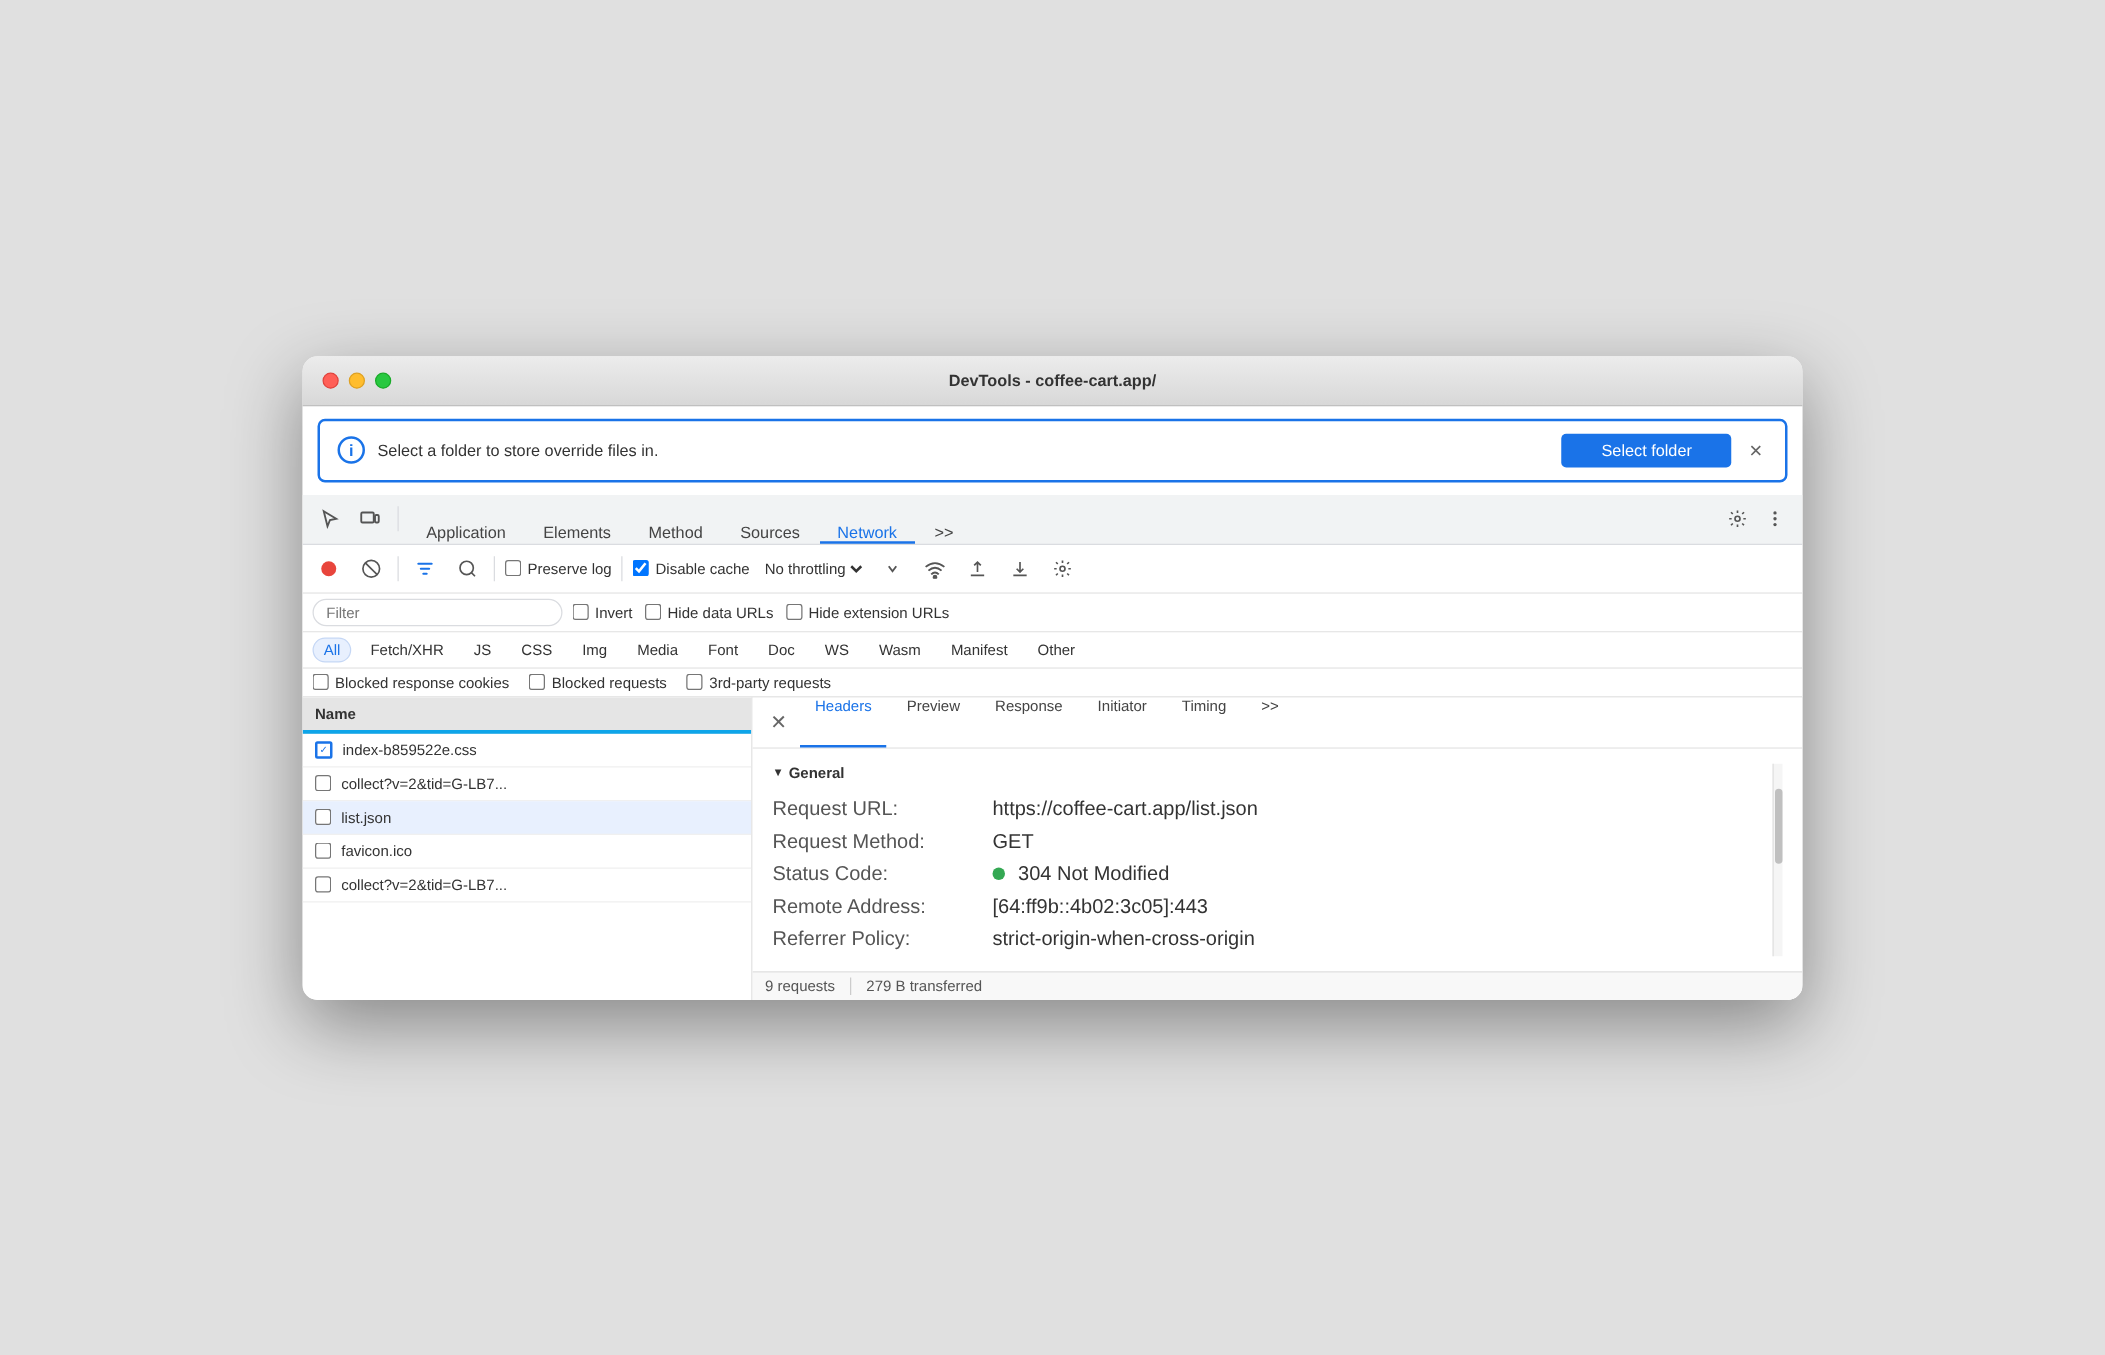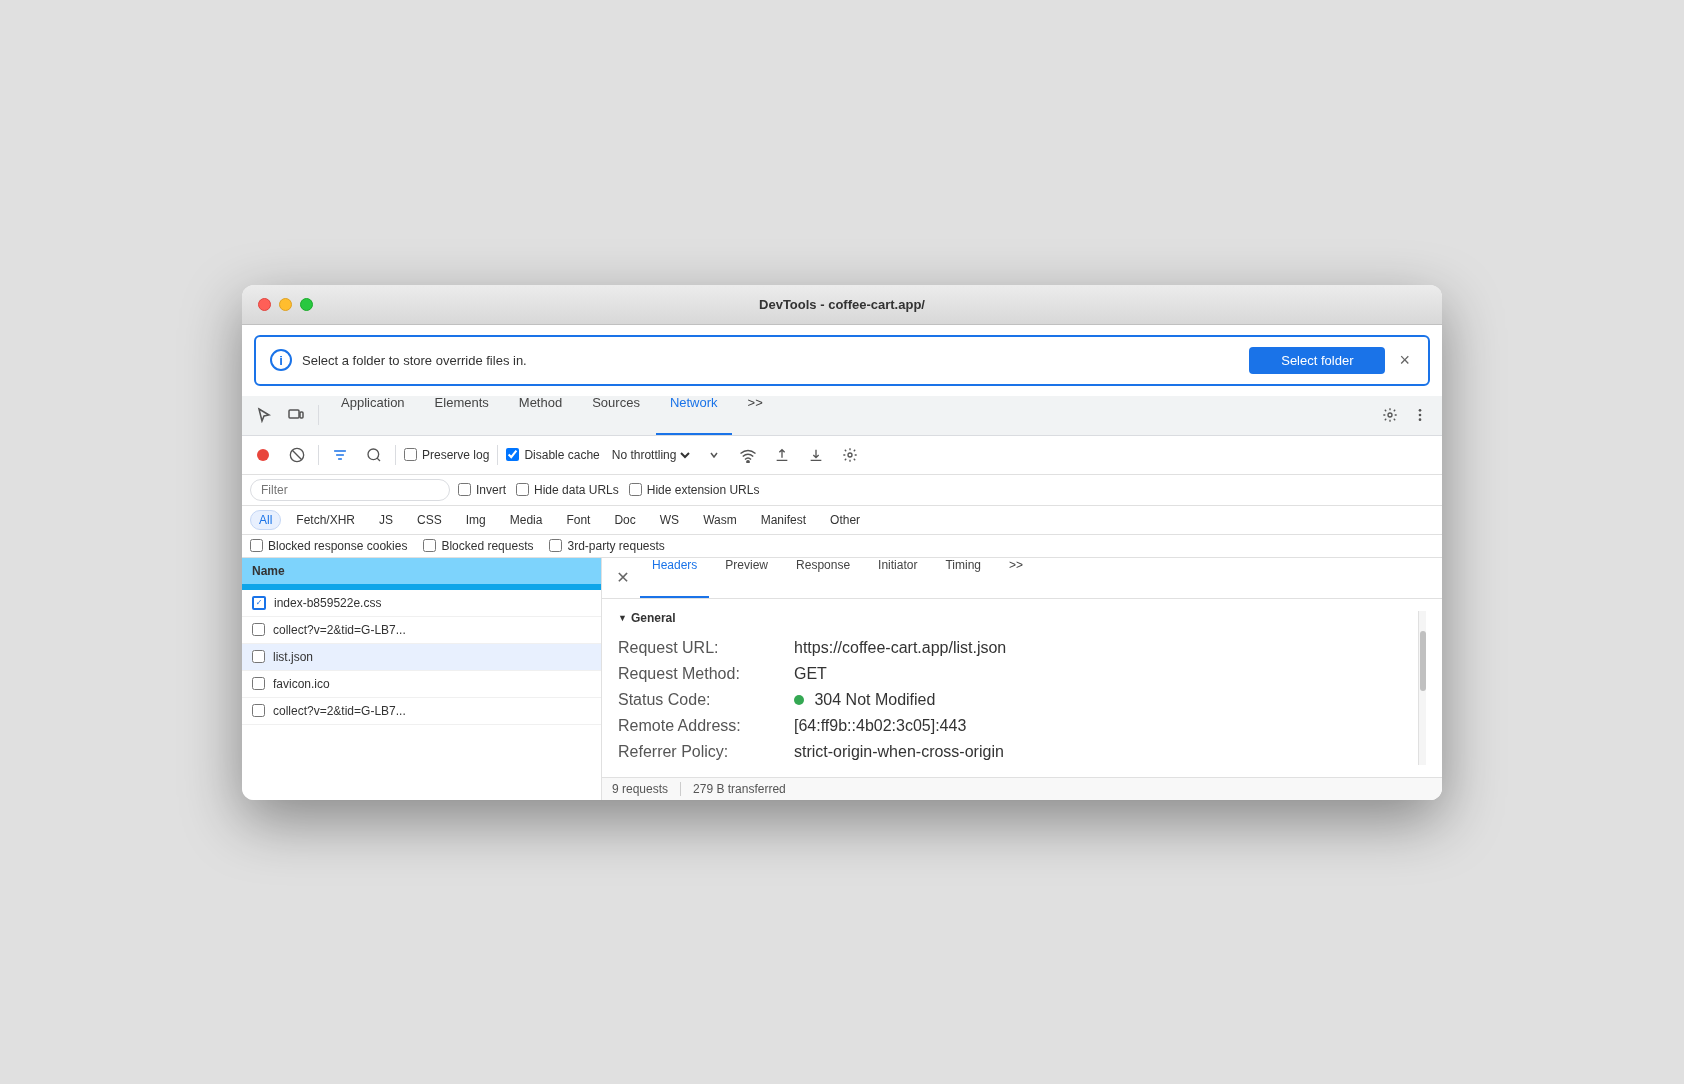--- a/index.html
+++ b/index.html
@@ -130,21 +130,21 @@
     }
     .toolbar-tabs {
       display: flex;
       align-items: center;
       gap: 2px;
     }
     .tab {
       padding: 0 14px;
       height: 40px;
       display: flex;
-      align-items: flex-start;
+      align-items: flex-end;
       font-size: 13px;
       color: #444;
       cursor: pointer;
       border-bottom: 2px solid transparent;
       white-space: nowrap;
     }
     .tab.active {
       color: #1a73e8;
       border-bottom: 2px solid #1a73e8;
     }
@@ -267,22 +267,22 @@
     
     .file-list {
       width: 360px;
       flex-shrink: 0;
       border-right: 1px solid #e0e0e0;
       overflow-y: auto;
     }
     .file-list-header {
       display: flex;
       padding: 6px 10px;
-      background: #7dd3fc;
-      border-bottom: 6px solid #0ea5e9;
+      background: #e5e5e5;
+      border-bottom: 3px solid #0ea5e9;
       font-size: 12px;
       font-weight: 600;
       color: #333;
     }
     .file-item {
       display: flex;
       align-items: center;
       padding: 6px 10px;
       font-size: 12px;
       gap: 8px;

